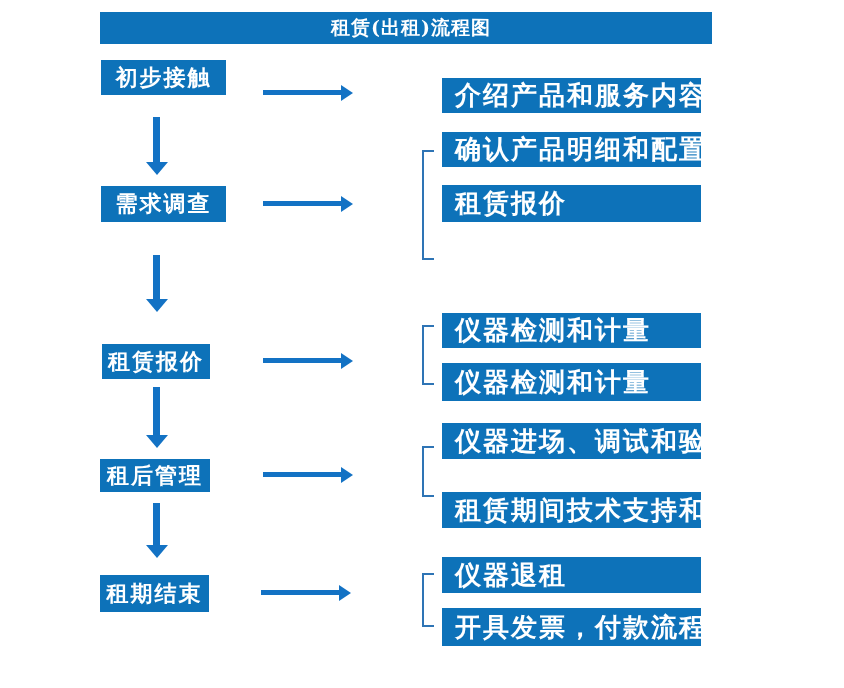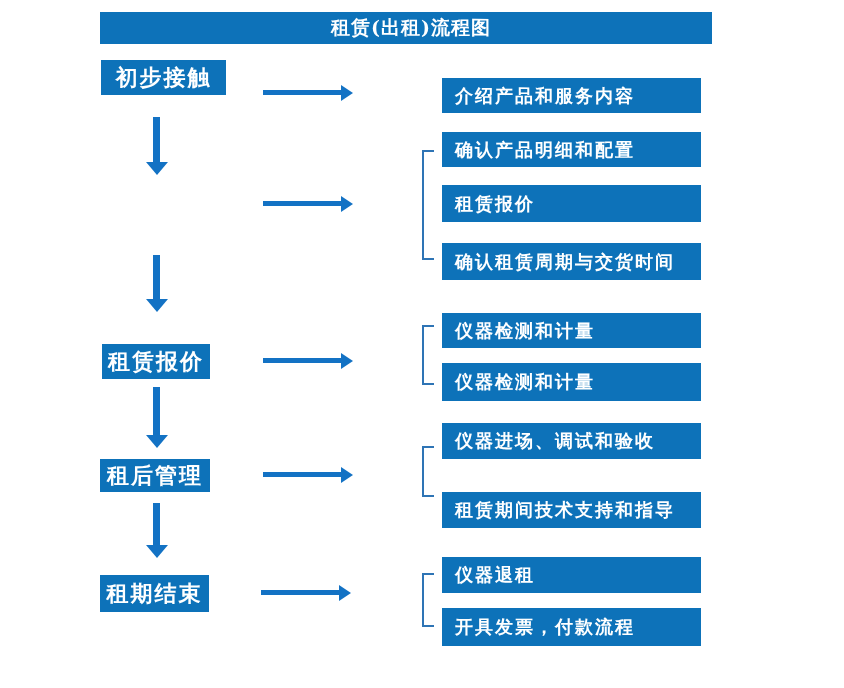--- a/index.html
+++ b/index.html
@@ -42,21 +42,21 @@
     justify-content: center;
     letter-spacing: 2px;
     box-sizing: border-box;
   }
   .output-box {
     position: absolute;
     left: 442px;
     width: 259px;
     background: #0d72b9;
     color: #ffffff;
-    font-size: 18px;
+    font-size: 26px;
     font-weight: bold;
     display: flex;
     align-items: center;
     padding-left: 13px;
     letter-spacing: 2px;
     box-sizing: border-box;
     white-space: nowrap;
   }
   .harrow { position: absolute; height: 16px; }
   .harrow .shaft {
@@ -100,20 +100,21 @@
 </head>
 <body>
 
 <div class="canvas">
 
   <div class="title-bar">
     <span>租赁(出租)流程图</span>
   </div>
 
   <div class="stage-box" style="left:101px; top:60px; width:125px; height:35px;text-align:right;">初步接触</div>
+  <div class="stage-box" style="left:101px; top:186px; width:125px; height:36px;">需求调查</div>
   <div class="stage-box" style="left:102px; top:344px; width:108px; height:35px;">租赁报价</div>
   <div class="stage-box" style="left:100px; top:575px; width:109px; height:37px;">租期结束</div>
   <div class="stage-box" style="left:100px; top:459px; width:110px; height:33px;">租后管理</div>
 
   <div class="varrow" style="left:146px; top:117px; height:58px;">
     <div class="shaft"></div>
     <div class="head"></div>
   </div>
   <div class="varrow" style="left:146px; top:255px; height:57px;">
     <div class="shaft"></div>
@@ -151,21 +152,20 @@
 
   <div class="bracket" style="top:150px; height:110px;"></div>
   <div class="bracket" style="top:325px; height:60px;"></div>
   <div class="bracket" style="top:446px; height:51px;"></div>
   <div class="bracket" style="top:573px; height:54px;"></div>
 
   <div class="output-box" style="top:78px; height:35px;">介绍产品和服务内容</div>
 
   <div class="output-box" style="top:132px; height:35px;">确认产品明细和配置</div>
   <div class="output-box" style="top:185px; height:37px;">租赁报价</div>
-  <div class="output-box" style="top:243px; height:37px;">确认租赁周期与交货时间</div>
 
   <div class="output-box" style="top:313px; height:35px;">仪器检测和计量</div>
   <div class="output-box" style="top:363px; height:38px;">仪器检测和计量</div>
 
   <div class="output-box" style="top:423px; height:36px;">仪器进场、调试和验收</div>
   <div class="output-box" style="top:492px; height:36px;">租赁期间技术支持和指导</div>
 
   <div class="output-box" style="top:557px; height:36px;">仪器退租</div>
   <div class="output-box" style="top:608px; height:38px;">开具发票，付款流程</div>
 

